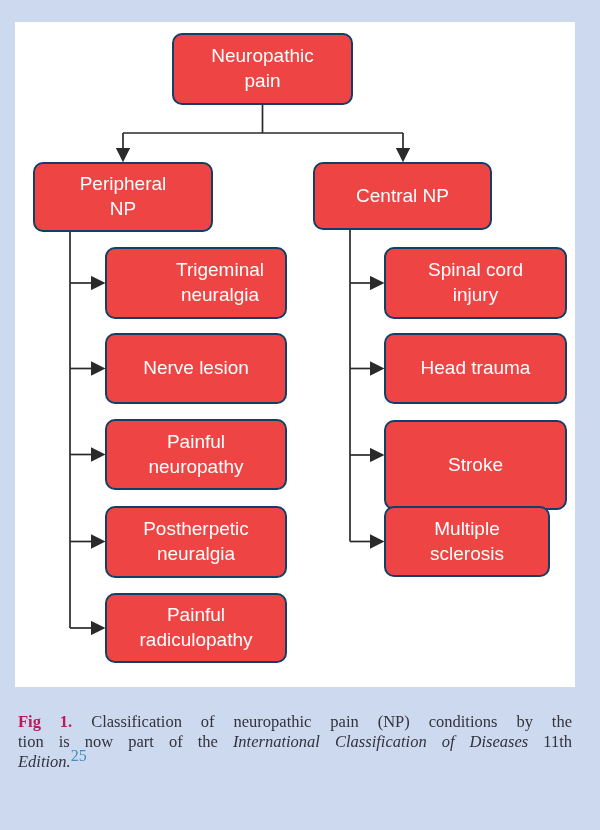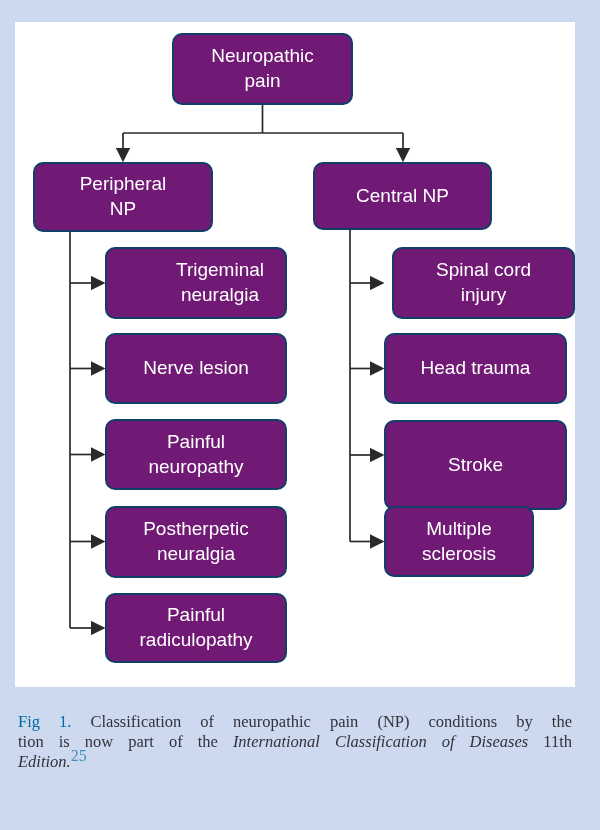--- a/index.html
+++ b/index.html
@@ -9,33 +9,33 @@
     font-family:"Liberation Sans",sans-serif;
     overflow:hidden;
   }
   .panel{
     position:absolute;left:15px;top:22px;width:560px;height:665px;
     background:#ffffff;
   }
   .connectors{position:absolute;left:0;top:0;width:600px;height:830px;pointer-events:none;}
   .node{
     position:absolute;box-sizing:border-box;
-    background:#701a75;border:2px solid #123f68;border-radius:10px;
+    background:#ef4444;border:2px solid #123f68;border-radius:10px;
     color:#ffffff;font-size:19px;line-height:1.3;
     display:flex;align-items:center;justify-content:center;
     text-align:center;white-space:pre-line;
   }
   .caption{
     position:absolute;left:18px;top:712px;width:554px;
     font-family:"Liberation Serif",serif;
     font-size:16.5px;line-height:19.8px;color:#32333c;
   }
   .cap-line{text-align:justify;text-align-last:justify;}
   .cap-line.last{text-align:left;text-align-last:left;}
-  .fig-label{color:#0369a1;font-weight:normal;}
+  .fig-label{color:#be185d;font-weight:bold;}
   .italic{font-style:italic;}
   .citation{
     color:#3f8fc0;font-size:16px;vertical-align:super;line-height:0;
     font-style:normal;cursor:pointer;
   }
 </style>
 </head>
 <body>
 
 <div class="panel"></div>
@@ -80,27 +80,27 @@
 
 <div class="node" style="left:105px;top:419px;width:182px;height:71px;">Painful
 neuropathy</div>
 
 <div class="node" style="left:105px;top:506px;width:182px;height:72px;">Postherpetic
 neuralgia</div>
 
 <div class="node" style="left:105px;top:593px;width:182px;height:70px;">Painful
 radiculopathy</div>
 
-<div class="node" style="left:384px;top:247px;width:183px;height:72px;margin-left:8px;">Spinal cord
+<div class="node" style="left:384px;top:247px;width:183px;height:72px;">Spinal cord
 injury</div>
 
 <div class="node" style="left:384px;top:333px;width:183px;height:71px;">Head trauma</div>
 
 <div class="node" style="left:384px;top:420px;width:183px;height:90px;">Stroke</div>
 
-<div class="node" style="left:384px;top:506px;width:150px;height:71px;">Multiple
+<div class="node" style="left:384px;top:506px;width:166px;height:71px;">Multiple
 sclerosis</div>
 
 <div class="caption">
   <div class="cap-line"><span class="fig-label">Fig 1.</span><span> Classification of neuropathic pain (NP) conditions by the</span></div>
   <div class="cap-line"><span>tion is now part of the </span><span class="italic">International Classification of Diseases</span><span> 11th</span></div>
   <div class="cap-line last"><span class="italic">Edition.</span><span class="citation">25</span></div>
 </div>
 
 </body></html>

